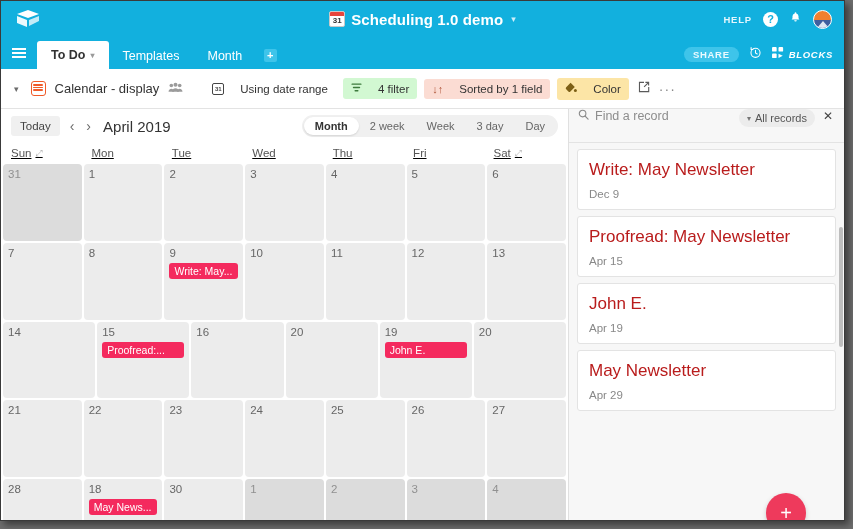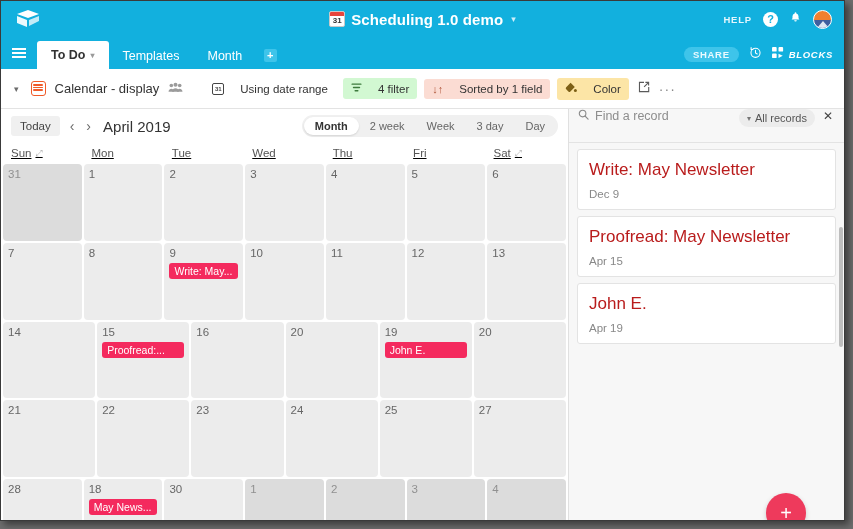--- a/index.html
+++ b/index.html
@@ -475,20 +475,23 @@
             <div class="cell">
               <div>23</div>
             </div>
             <div class="cell">
               <div>24</div>
             </div>
             <div class="cell">
               <div>25</div>
             </div>
             <div class="cell">
+              <div>26</div>
+            </div>
+            <div class="cell">
               <div>27</div>
             </div>
           </div>
           <div class="week">
             <div class="cell">
               <div>28</div>
             </div>
             <div class="cell">
               <div>18</div>
               <div class="evt">May News...</div>
@@ -534,19 +537,23 @@
             <div class="rc-date">Dec 9</div>
           </div>
           <div class="reccard">
             <div class="rc-title">Proofread: May Newsletter</div>
             <div class="rc-date">Apr 15</div>
           </div>
           <div class="reccard">
             <div class="rc-title">John E.</div>
             <div class="rc-date">Apr 19</div>
           </div>
+          <div class="reccard">
+            <div class="rc-title">May Newsletter</div>
+            <div class="rc-date">Apr 29</div>
+          </div>
         </div>
 
       <div class="vscroll"></div>
       <div class="fab">+</div>
     </div>
   </div>
 </div>
 
 </body></html>

